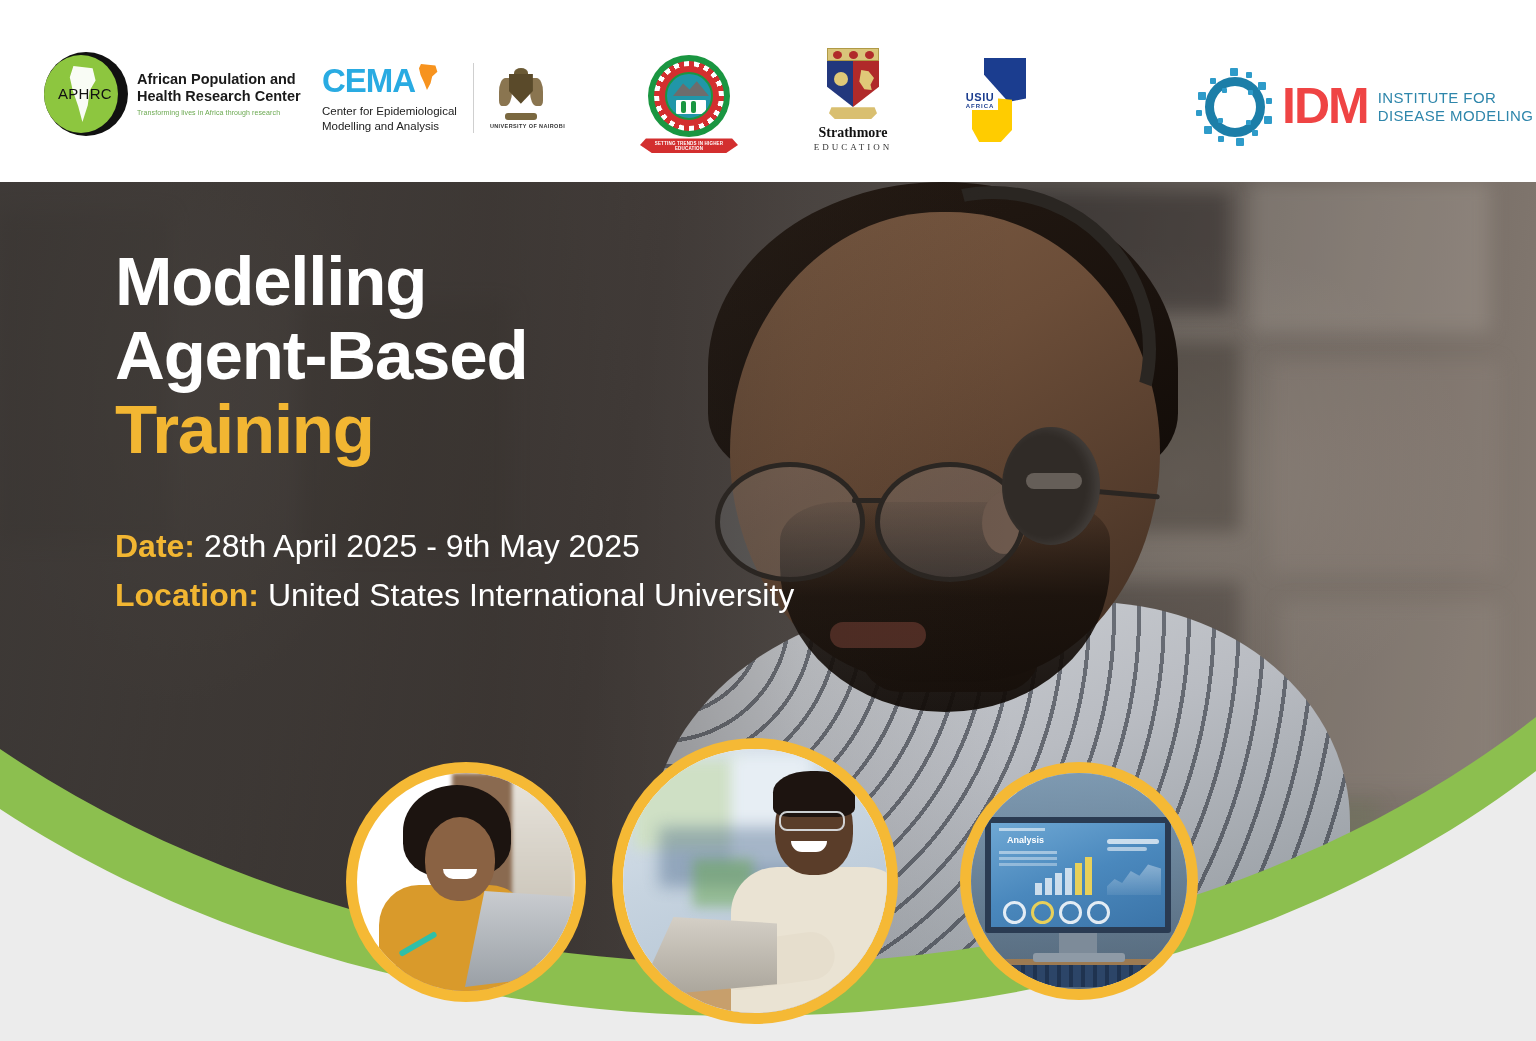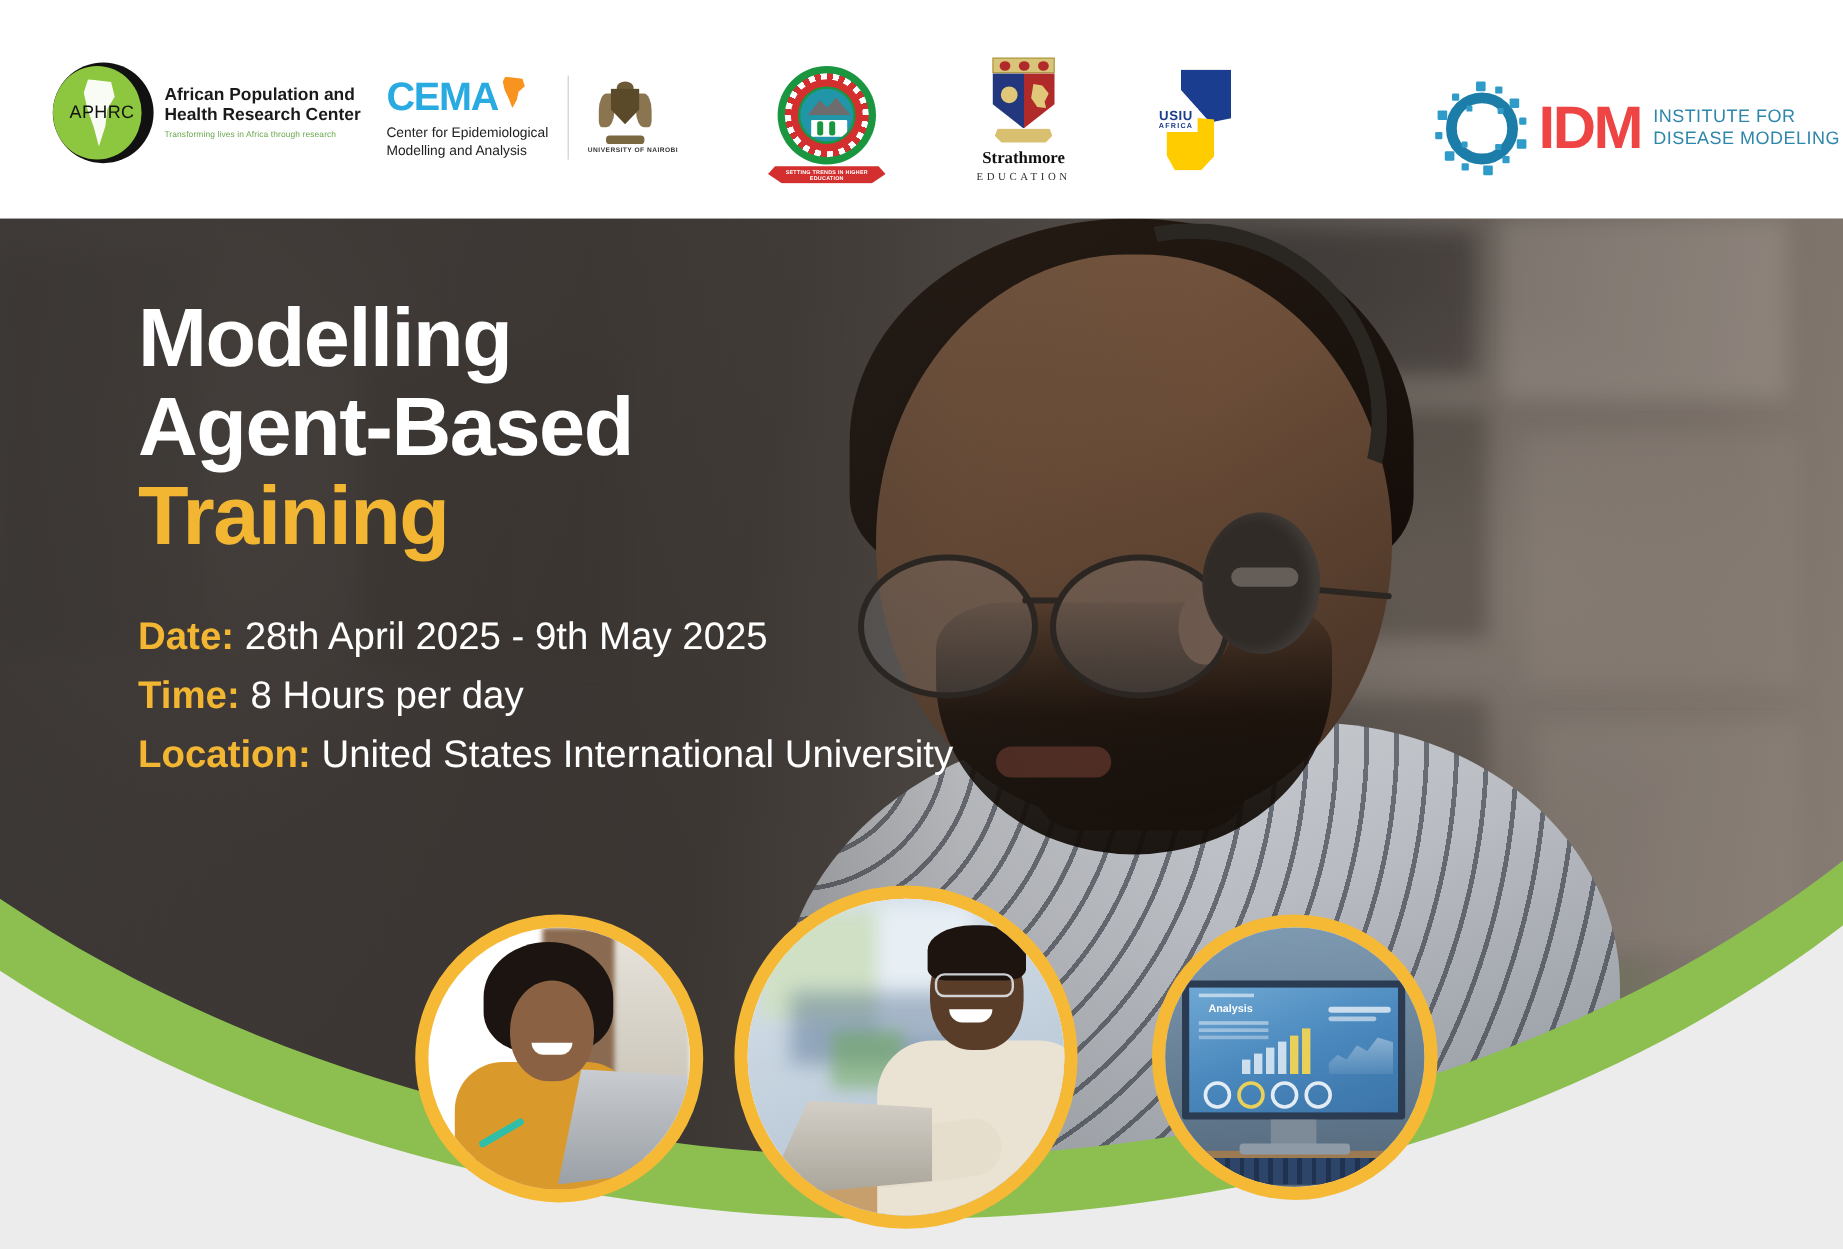--- a/index.html
+++ b/index.html
@@ -191,21 +191,21 @@
   
   .hero-shade{
     position:absolute;inset:0;
     background:linear-gradient(90deg, rgba(35,32,30,.62) 0%, rgba(40,36,33,.50) 32%, rgba(40,36,33,.12) 52%, rgba(0,0,0,0) 66%);
   }
 
   
   .copy{position:absolute;left:115px;top:245px;z-index:20;}
   .title{font-size:69px;font-weight:bold;color:#FFFFFF;line-height:1.07;letter-spacing:-1.2px;}
   .title .amber{color:#F2B632;display:block;}
-  .meta{margin-top:40px;}
+  .meta{margin-top:56px;}
   .meta-row{font-size:32px;color:#FFFFFF;line-height:1.52;white-space:nowrap;}
   .meta-row b{color:#F2B632;font-weight:bold;}
 
   
   .curve{position:absolute;left:0;bottom:0;width:1536px;height:420px;z-index:25;}
 
   
   .circ{position:absolute;border-radius:50%;z-index:30;overflow:hidden;box-sizing:border-box;}
   .circ-ring{position:absolute;border-radius:50%;z-index:29;border:11px solid #F5B935;box-sizing:border-box;background:#fff;}
 
@@ -423,24 +423,20 @@
       <div>Modelling</div>
       <div>Agent-Based</div>
       <div class="amber">Training</div>
     </div>
     <div class="meta">
       <div class="meta-row">
         <b>Date:</b>
         <span>28th April 2025 -  9th May 2025</span>
       </div>
       <div class="meta-row">
-        <b>Time:</b>
-        <span>8 Hours per day</span>
-      </div>
-      <div class="meta-row">
         <b>Location:</b>
         <span>United States International University</span>
       </div>
     </div>
   </div>
 
   <svg class="curve" viewBox="0 0 1536 420" preserveAspectRatio="none">
     <path d="M0,128 C430,420 1120,420 1536,96 L1536,420 L0,420 Z" fill="#8CBF4F"></path>
     <path d="M0,188 C430,470 1120,470 1536,150 L1536,420 L0,420 Z" fill="#ECECEC"></path>
   </svg>

